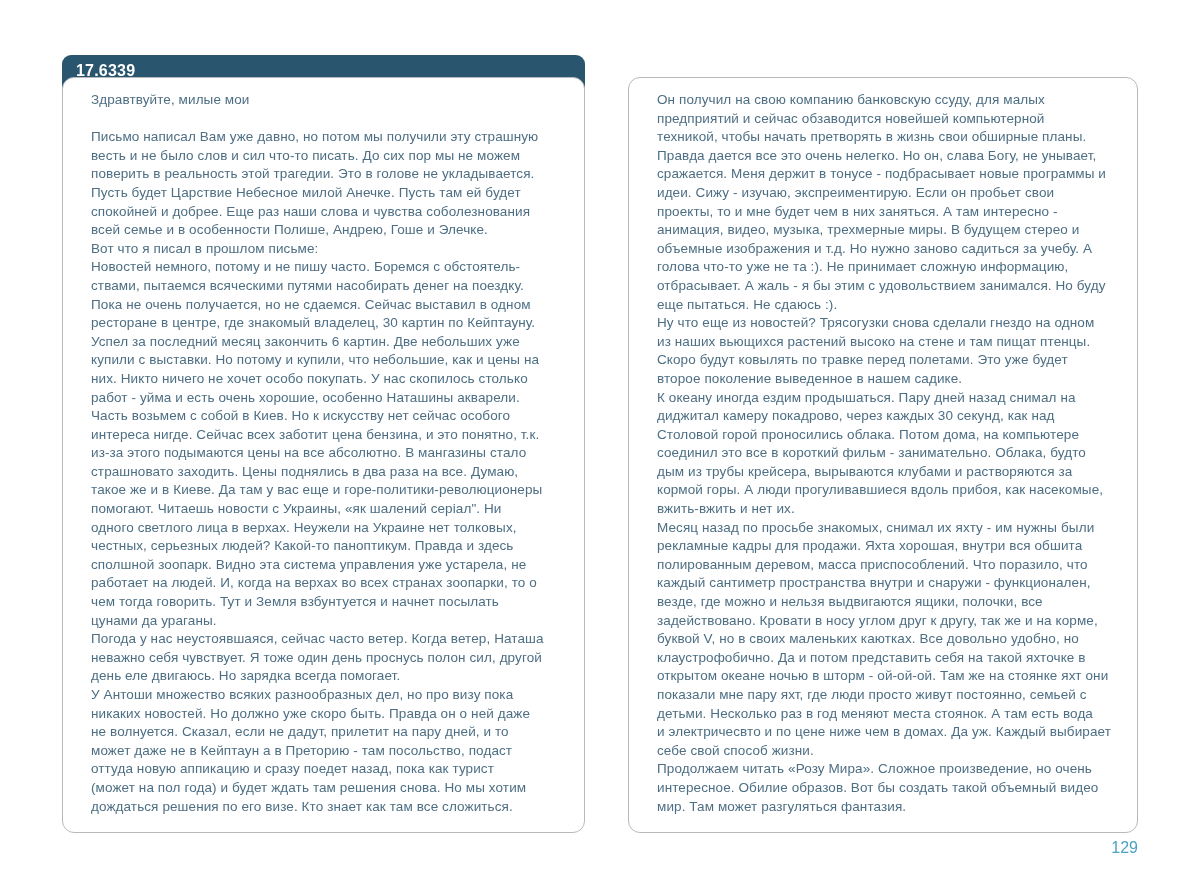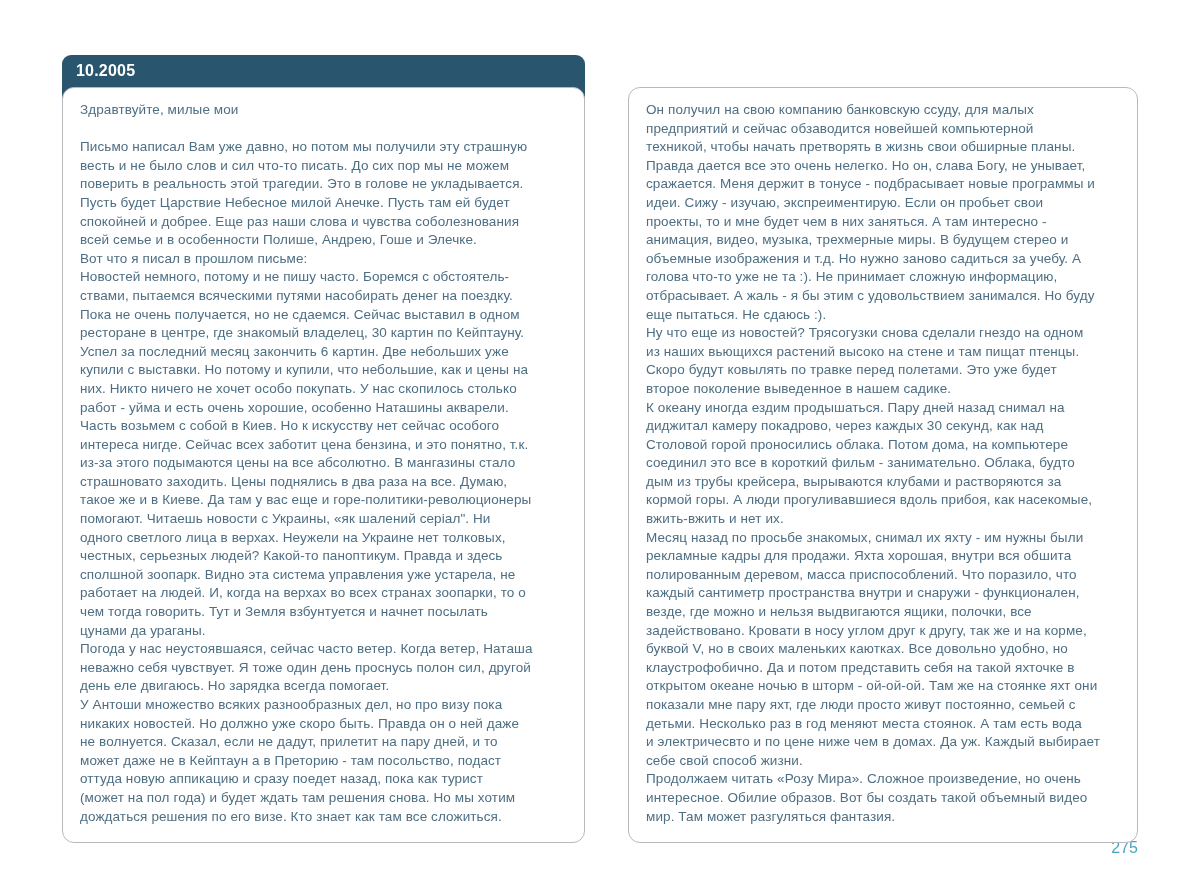--- a/index.html
+++ b/index.html
@@ -38,25 +38,25 @@
     color: var(--header-text, #ffffff);
     font-size: 16px;
     font-weight: bold;
     letter-spacing: 0.2px;
     line-height: 20px;
   }
 
   .panel-body {
     position: relative;
     z-index: 1;
-    margin-top: 32px;
+    margin-top: 22px;
     background: var(--panel-bg, #ffffff);
     border: 1px solid var(--panel-border, #b6babd);
     border-radius: 12px;
-    padding: 13px 16px 16px 17px;
+    padding: 13px 16px 16px 28px;
     box-sizing: border-box;
   }
 
   .body-text {
     white-space: pre-line;
     color: var(--body-text, #4d6e83);
     font-size: 13.5px;
     line-height: 18.6px;
     letter-spacing: 0.1px;
   }
@@ -70,21 +70,21 @@
     line-height: 20px;
   }
 </style>
 </head>
 <body>
 
 <div class="page">
 
   <section class="panel left">
     <div class="panel-header">
-      <span class="panel-title">10.2005</span>
+      <span class="panel-title">17.6339</span>
     </div>
     <div class="panel-body">
       <div class="body-text">Здравтвуйте, милые мои
 
 Письмо написал Вам уже давно, но потом мы получили эту страшную
 весть и не было слов и сил что-то писать. До сих пор мы не можем
 поверить в реальность этой трагедии. Это в голове не укладывается.
 Пусть будет Царствие Небесное милой Анечке. Пусть там ей будет
 спокойней и добрее. Еще раз наши слова и чувства соболезнования
 всей семье и в особенности Полише, Андрею, Гоше и Элечке.
@@ -159,15 +159,15 @@
 показали мне пару яхт, где люди просто живут постоянно, семьей с
 детьми. Несколько раз в год меняют места стоянок. А там есть вода
 и электричесвто и по цене ниже чем в домах. Да уж. Каждый выбирает
 себе свой способ жизни.
 Продолжаем читать «Розу Мира». Сложное произведение, но очень
 интересное. Обилие образов. Вот бы создать такой объемный видео
 мир. Там может разгуляться фантазия.</div>
     </div>
   </section>
 
-  <div class="page-number">275</div>
+  <div class="page-number">129</div>
 
 </div>
 
 </body></html>

